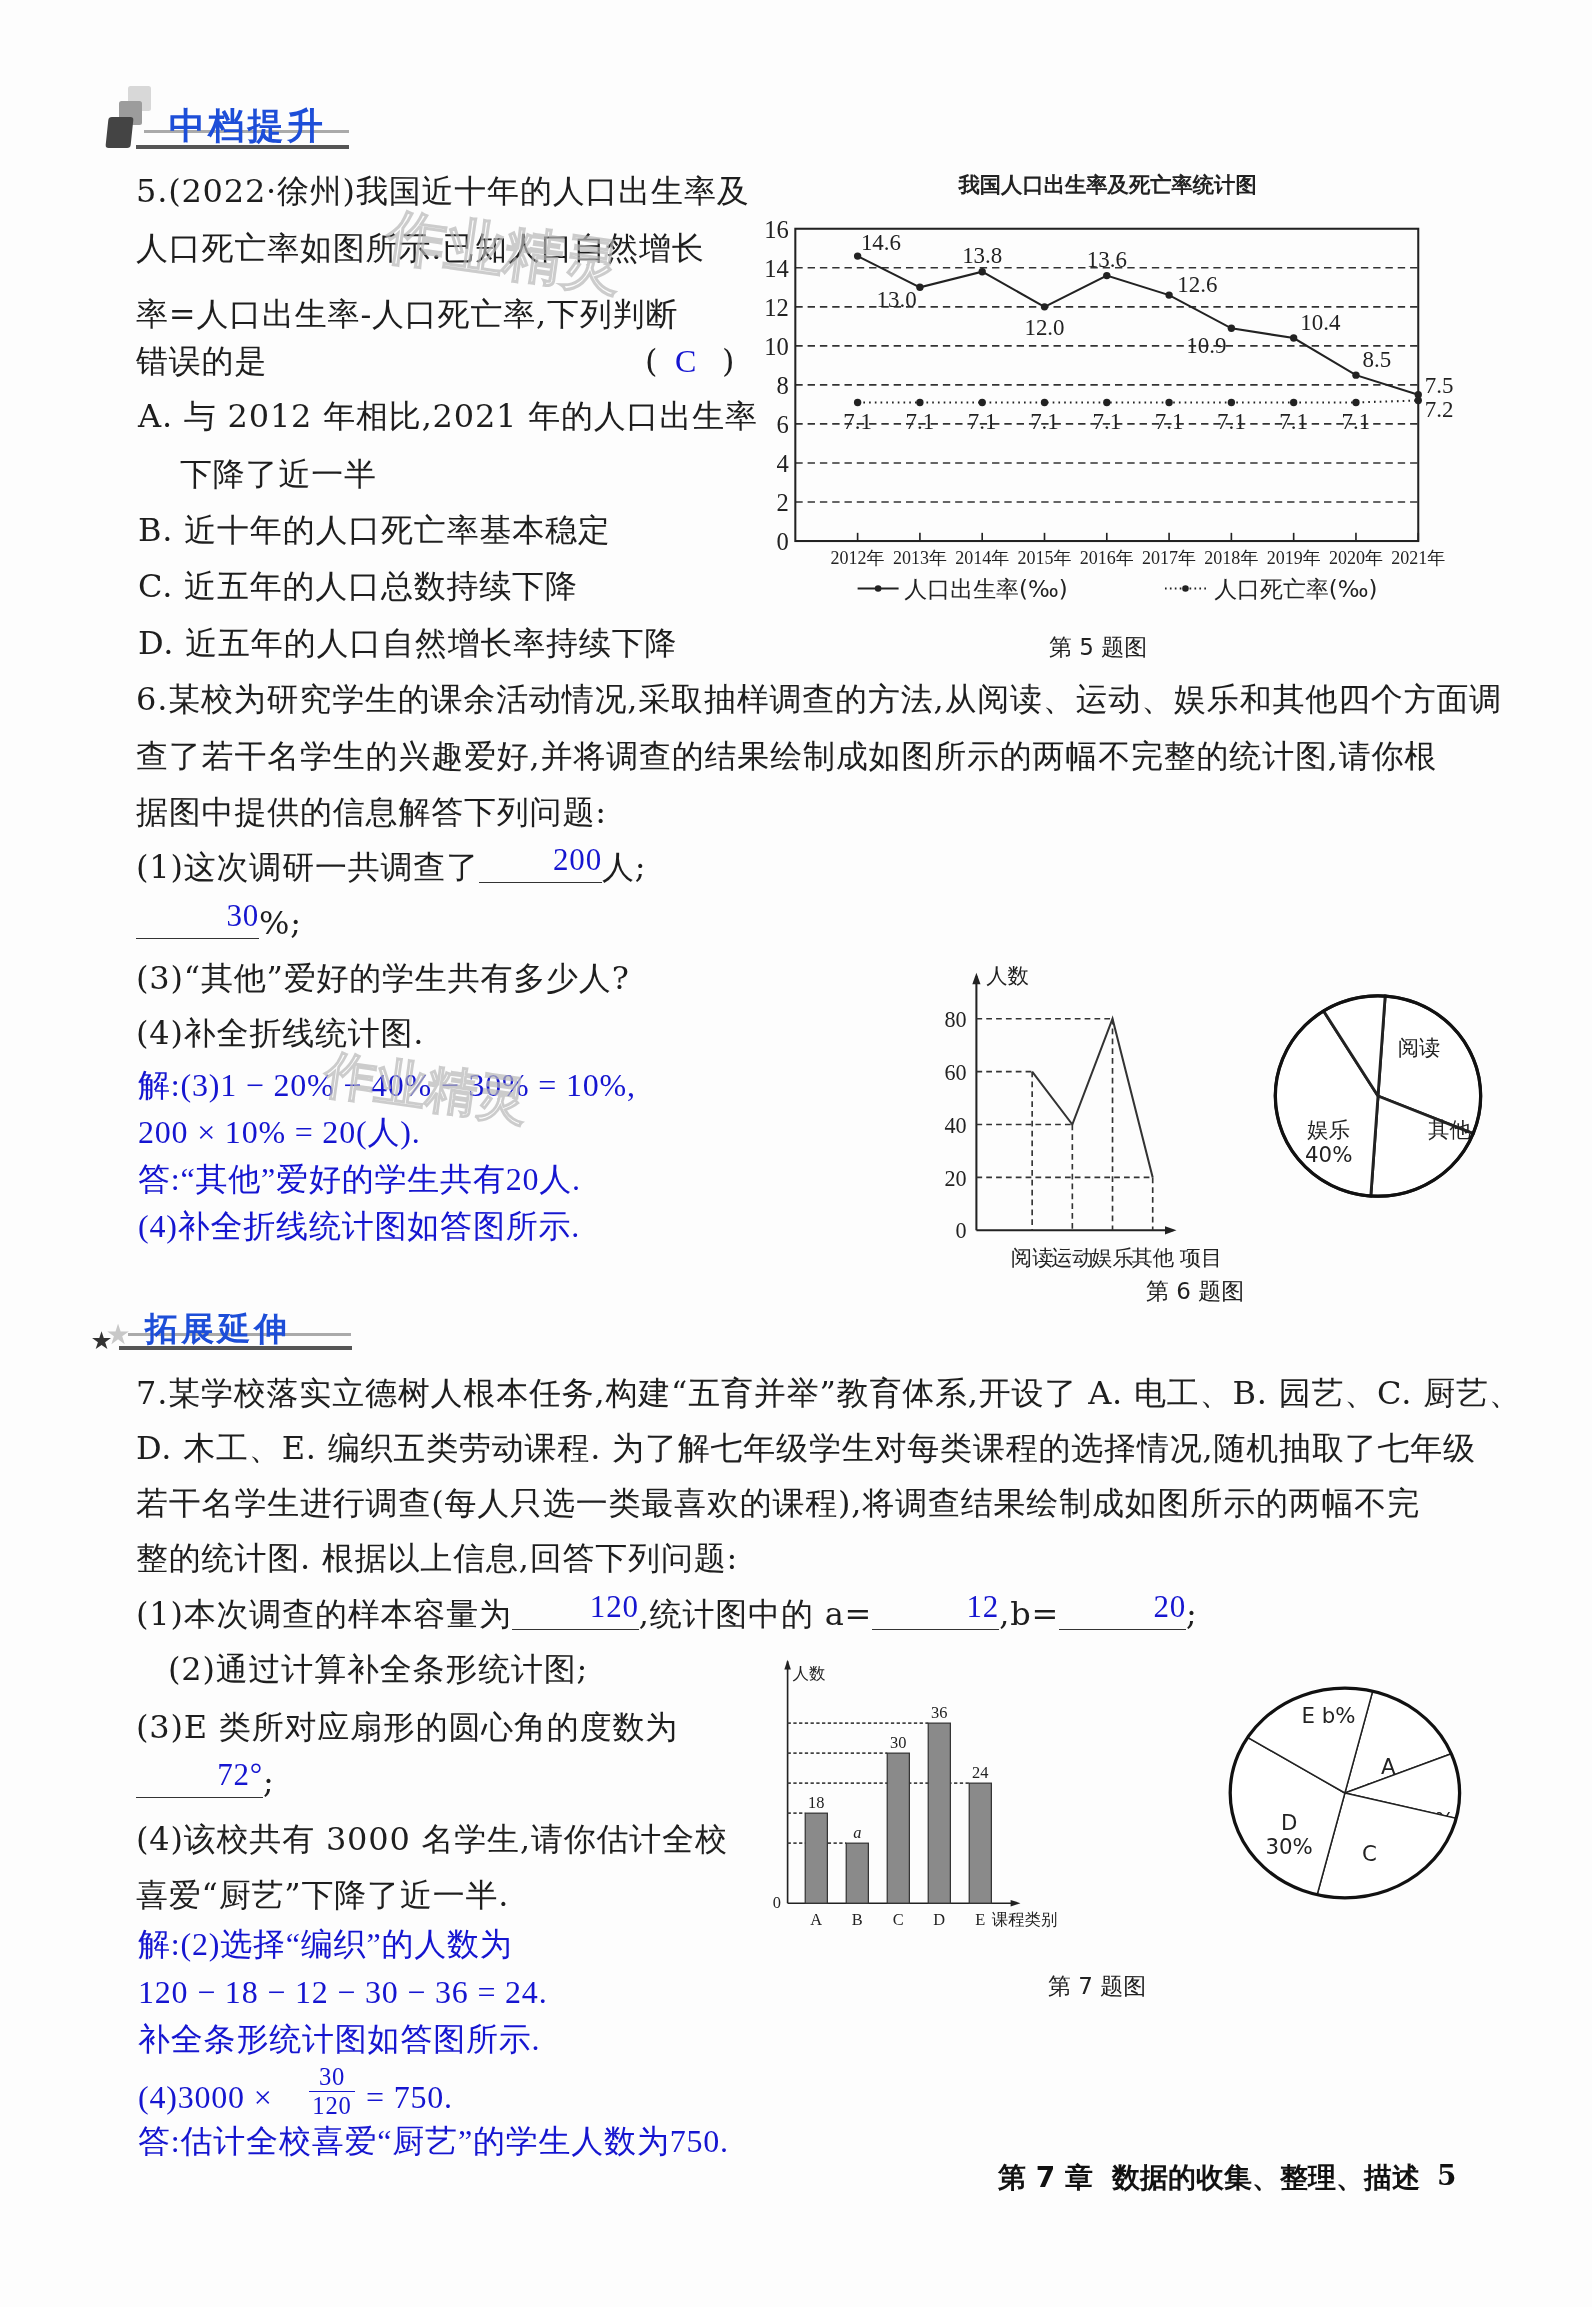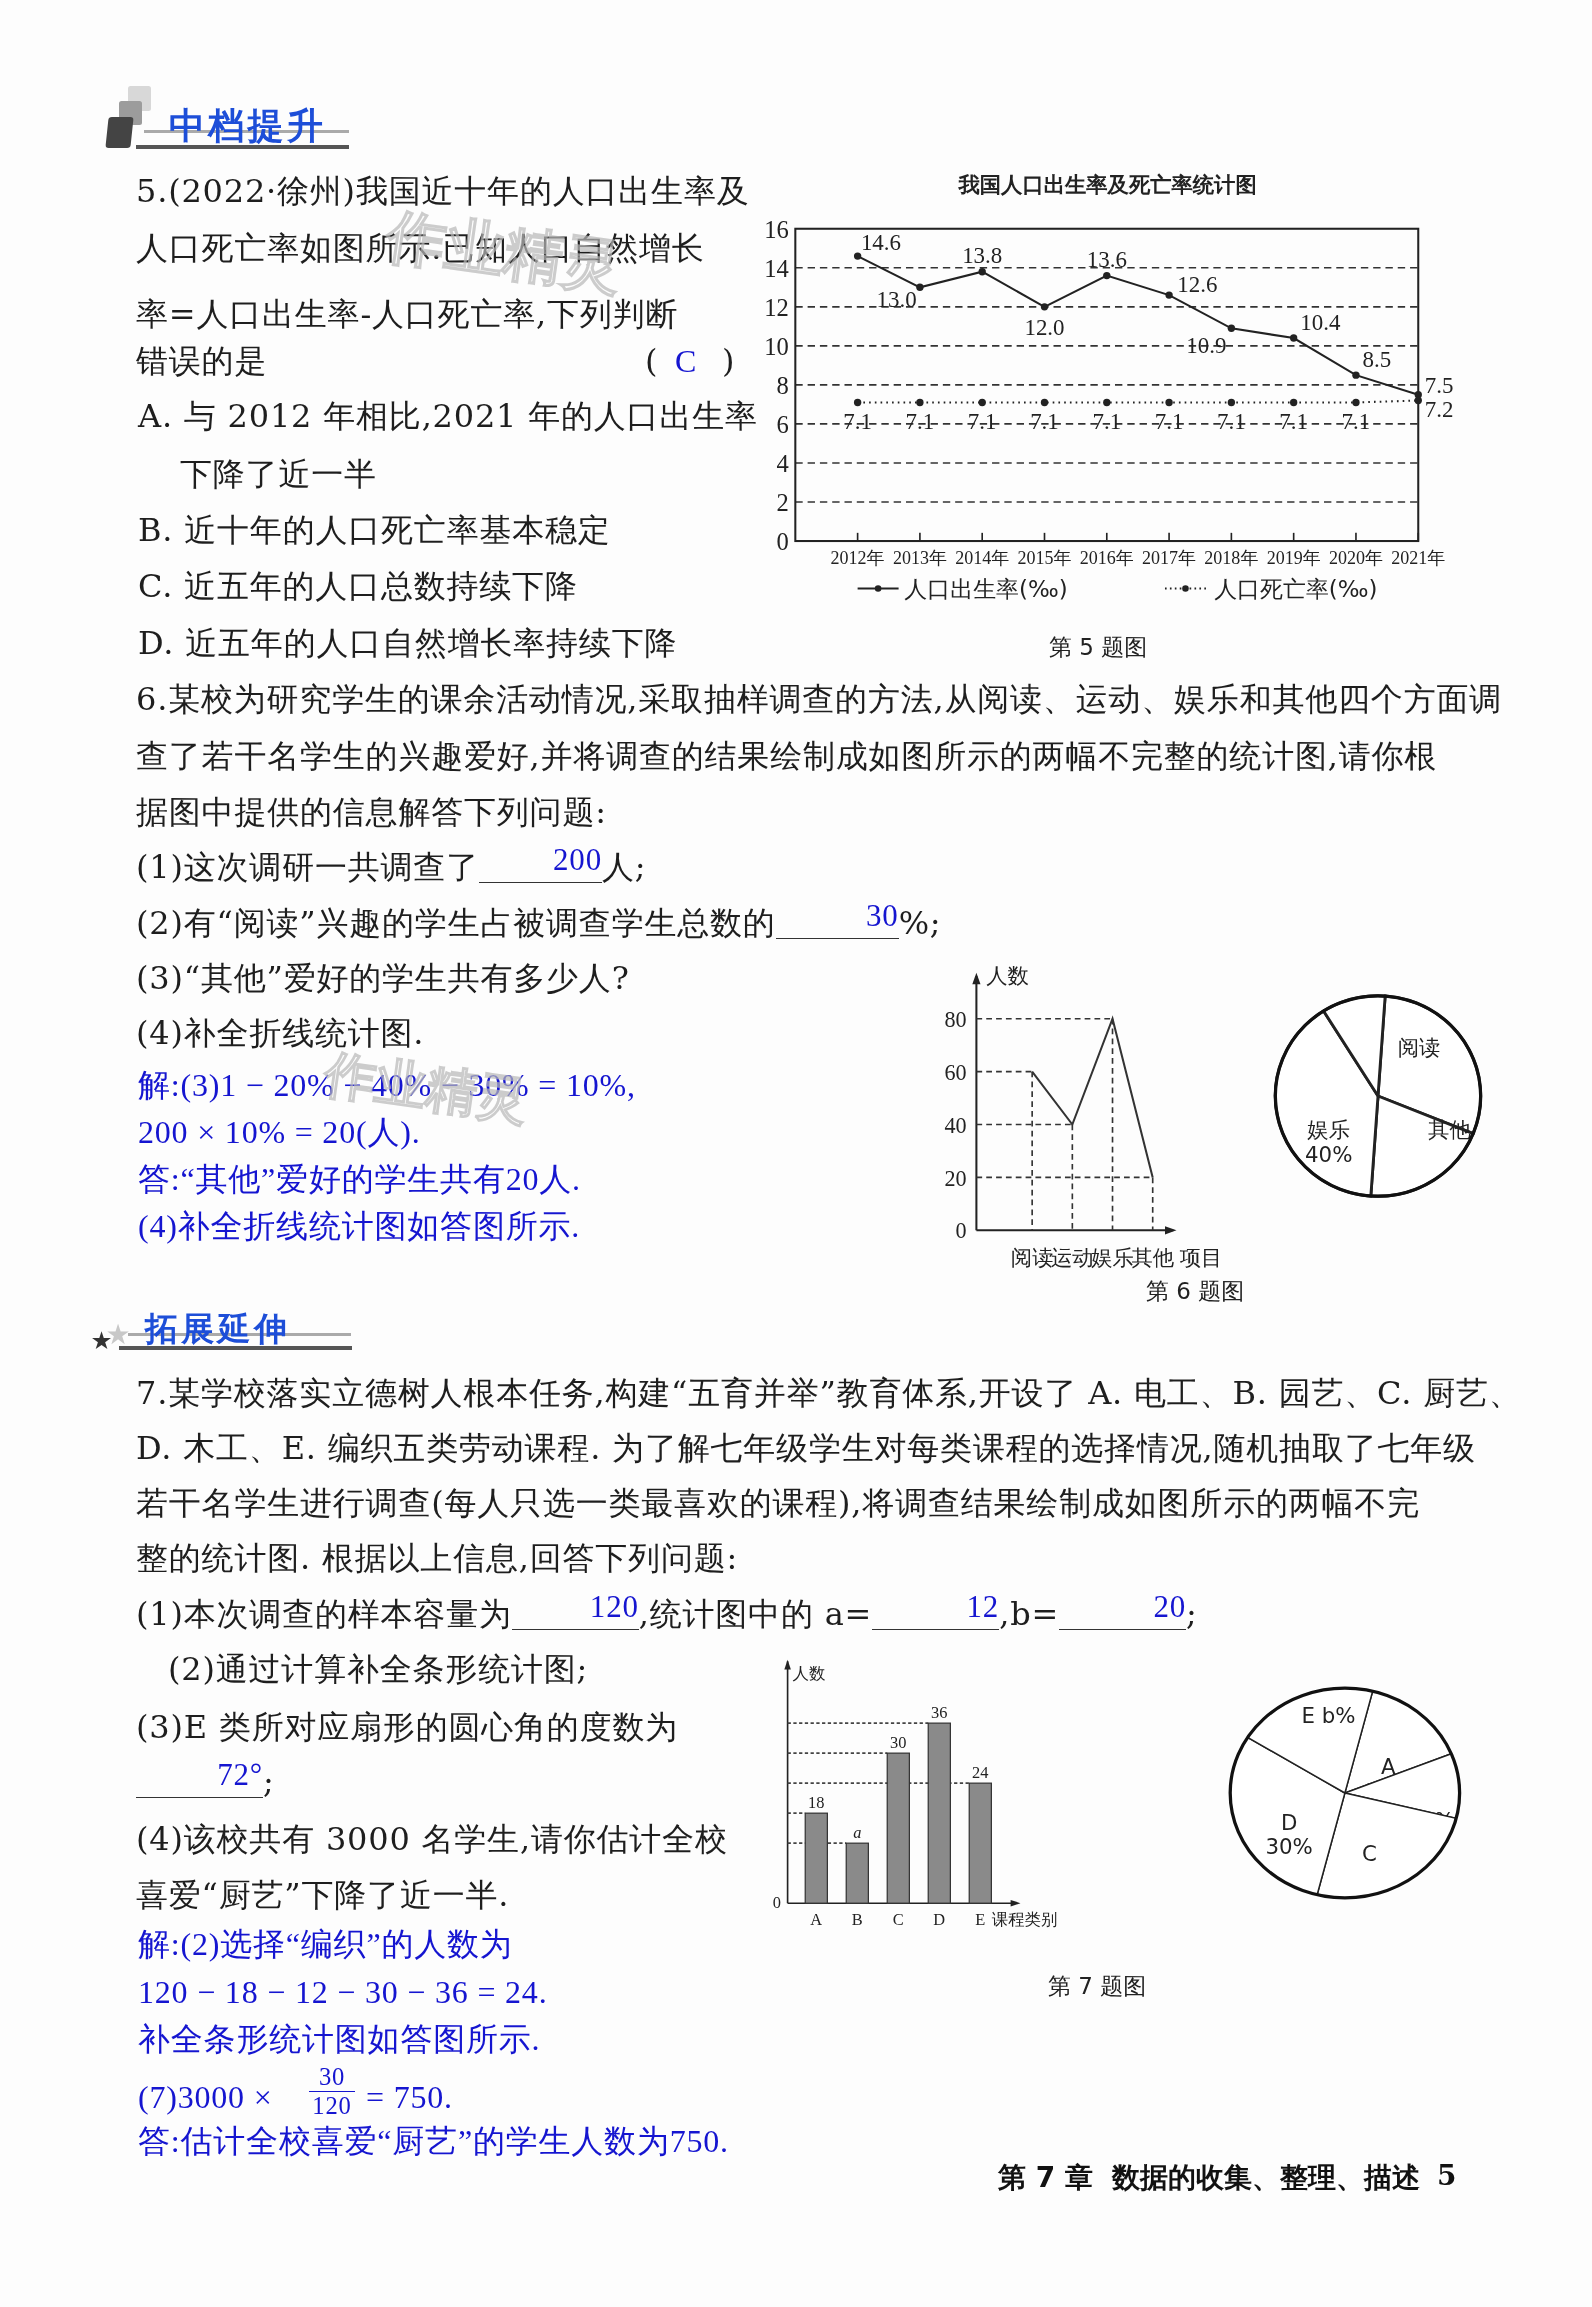--- a/index.html
+++ b/index.html
@@ -145,21 +145,21 @@
 <div class="abs cap" style="left:1049px; top:632px;">第 5 题图</div>
 
 <div class="abs txt" style="left:136px; top:683px;text-align:right;">6.某校为研究学生的课余活动情况,采取抽样调查的方法,从阅读、运动、娱乐和其他四个方面调</div>
 <div class="abs txt" style="left:136px; top:740px;">查了若干名学生的兴趣爱好,并将调查的结果绘制成如图所示的两幅不完整的统计图,请你根</div>
 <div class="abs txt" style="left:136px; top:796px;">据图中提供的信息解答下列问题:</div>
 
 <div class="abs txt" style="left:136px; top:849px;">
   <span>(1)这次调研一共调查了</span><span class="blank" style="width:123px;"><span class="ans">200</span></span><span>人;</span>
 </div>
 <div class="abs txt" style="left:136px; top:905px;">
-  <span>(2)有“阅读”兴趣的学生占被调查学生总数的</span><span class="blank" style="width:123px;"><span class="ans">30</span></span><span>%;</span>
+  <span class="blank" style="width:123px;"><span class="ans">30</span></span><span>%;</span>
 </div>
 <div class="abs txt" style="left:136px; top:962px;">(3)“其他”爱好的学生共有多少人?</div>
 <div class="abs txt" style="left:136px; top:1017px;">(4)补全折线统计图.</div>
 <div class="abs txt ans" style="left:138px; top:1069px;">解:(3)1 − 20% − 40% − 30% = 10%,</div>
 <div class="abs txt ans" style="left:138px; top:1116px;">200 × 10% = 20(人).</div>
 <div class="abs txt ans" style="left:138px; top:1163px;">答:“其他”爱好的学生共有20人.</div>
 <div class="abs txt ans" style="left:138px; top:1210px;">(4)补全折线统计图如答图所示.</div>
 
 <div class="abs" style="left:386px; top:213px; font-size:59px; color:transparent; -webkit-text-stroke:1.2px #b8b8b8; transform:rotate(8deg); font-family:'DejaVu Sans',sans-serif; font-weight:bold; opacity:0.7;">作业精灵</div>
 <div class="abs" style="left:324px; top:1054px; font-size:51px; color:transparent; -webkit-text-stroke:1.2px #b8b8b8; transform:rotate(8deg); font-family:'DejaVu Sans',sans-serif; font-weight:bold; opacity:0.7;">作业精灵</div>
@@ -229,21 +229,21 @@
 <div class="abs txt" style="left:136px; top:1711px;">(3)E 类所对应扇形的圆心角的度数为</div>
 <div class="abs txt" style="left:136px; top:1764px;">
   <span class="blank" style="width:127px;"><span class="ans">72°</span></span><span>;</span>
 </div>
 <div class="abs txt" style="left:136px; top:1823px;text-align:right;">(4)该校共有 3000 名学生,请你估计全校</div>
 <div class="abs txt" style="left:136px; top:1879px;">喜爱“厨艺”下降了近一半.</div>
 <div class="abs txt ans" style="left:138px; top:1928px;">解:(2)选择“编织”的人数为</div>
 <div class="abs txt ans" style="left:138px; top:1976px;">120 − 18 − 12 − 30 − 36 = 24.</div>
 <div class="abs txt ans" style="left:138px; top:2023px;">补全条形统计图如答图所示.</div>
 <div class="abs txt ans" style="left:138px; top:2063px; height:57px;">
-  <span style="position:absolute; left:0; top:18px;">(7)3000 ×</span>
+  <span style="position:absolute; left:0; top:18px;">(4)3000 ×</span>
   <span style="position:absolute; left:171px; top:0; width:46px; text-align:center; font-size:24.6px;">
     <span style="display:block; border-bottom:1.6px solid #1515d0; line-height:28px;">30</span>
     <span style="display:block; line-height:28px;">120</span>
   </span>
   <span style="position:absolute; left:228px; top:18px;">= 750.</span>
 </div>
 <div class="abs txt ans" style="left:138px; top:2125px;">答:估计全校喜爱“厨艺”的学生人数为750.</div>
 
 <svg class="abs" id="q7-bar" style="left:771px; top:1649px;" width="312" height="287" viewBox="0 0 380 350">
   <g id="q7-bar-g">

